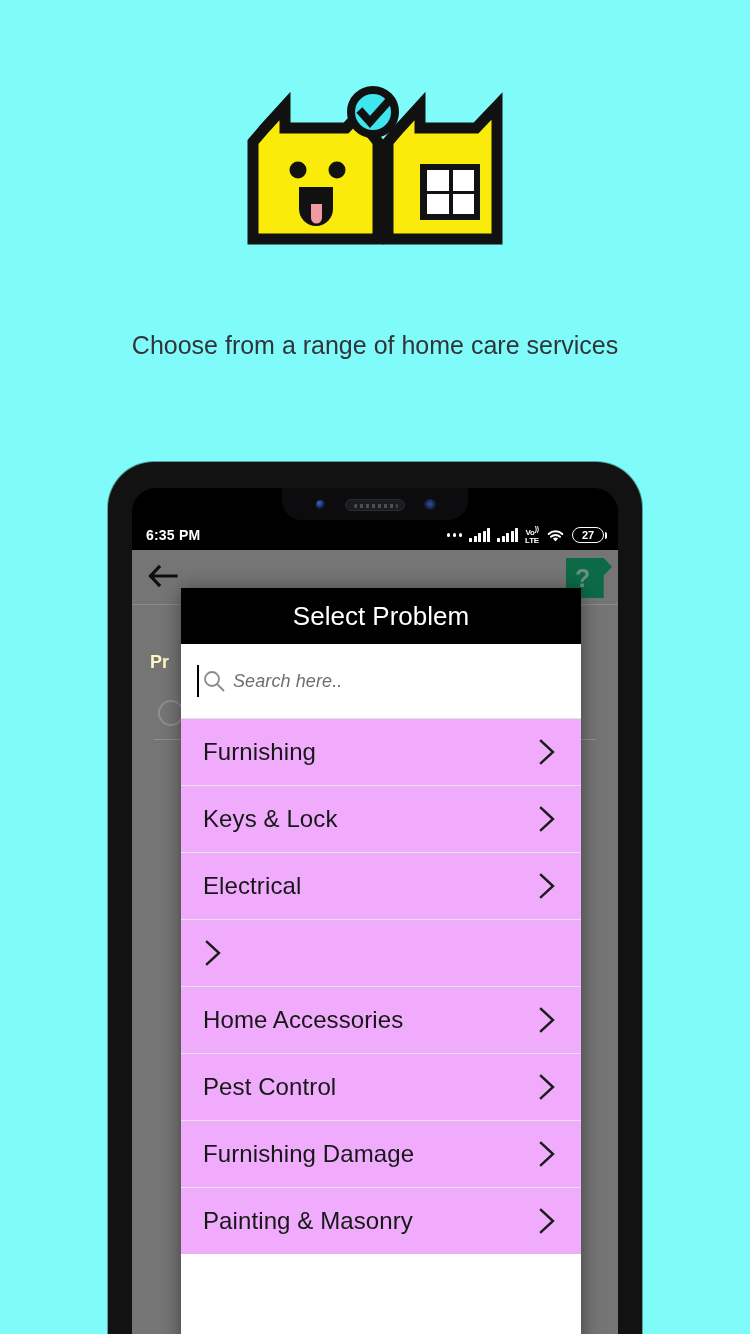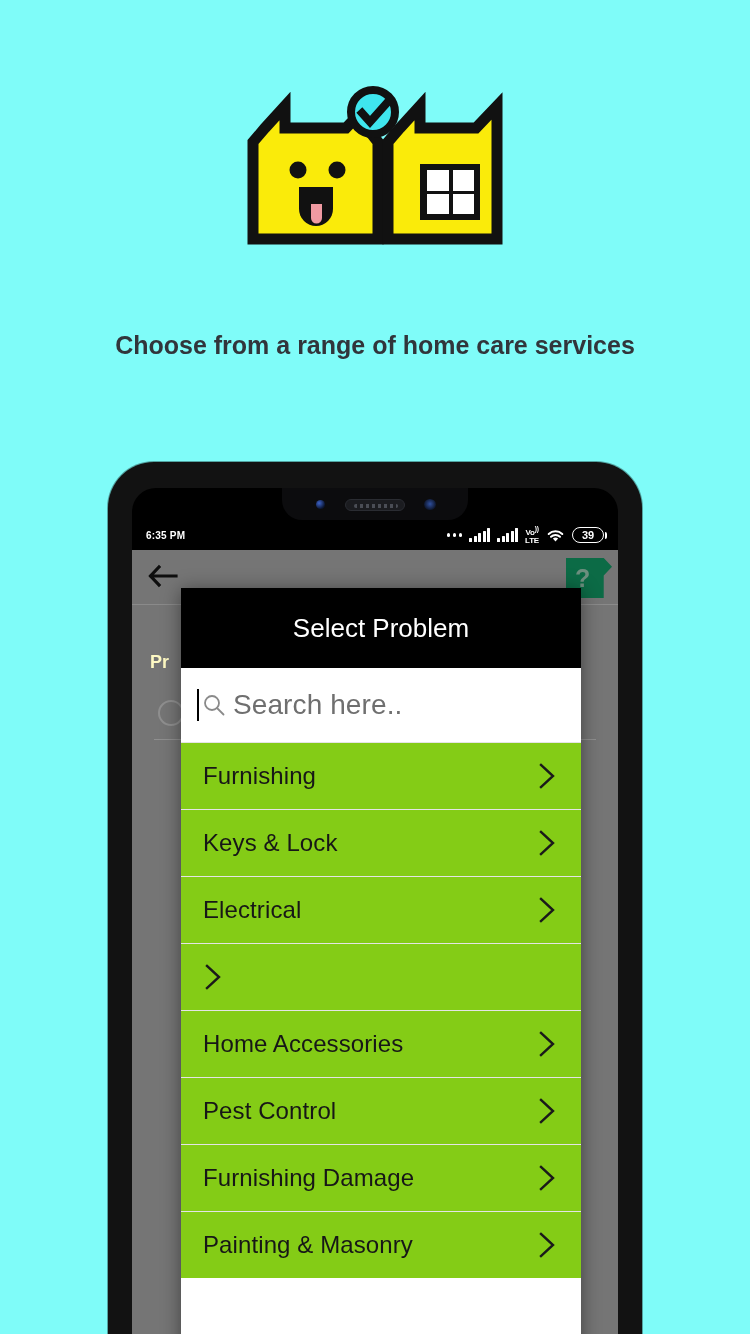--- a/index.html
+++ b/index.html
@@ -33,21 +33,21 @@
     font-weight: bold;
     letter-spacing: -0.5px;
     color: #292A2D;
   }
   .promo-sub {
     position: absolute;
     left: 0; right: 0;
     top: 331px;
     text-align: center;
     font-size: 25px;
-    font-weight: bold;
+    font-weight: normal;
     color: #31353B;
   }
 
   
   .phone {
     position: absolute;
     left: 108px;
     top: 462px;
     width: 534px;
     height: 900px;
@@ -108,21 +108,21 @@
     height: 30px;
     background: #000;
     display: flex;
     align-items: center;
     justify-content: space-between;
     padding: 0 14px;
     z-index: 5;
   }
   .statusbar .clock {
     color: #fff;
-    font-size: 10px;
+    font-size: 14px;
     font-weight: bold;
     letter-spacing: 0.2px;
   }
   .status-right {
     display: flex;
     align-items: center;
     gap: 7px;
   }
   .dots { display: flex; gap: 2.5px; align-items: center; }
   .dots span { width: 3.5px; height: 3.5px; border-radius: 50%; background: #fff; display: block; }
@@ -204,21 +204,21 @@
     width: 400px;
     bottom: -14px;
     background: #fff;
     z-index: 4;
     display: flex;
     flex-direction: column;
     overflow: hidden;
     box-shadow: 0 2px 18px rgba(0,0,0,0.45);
   }
   .dialog-header {
-    height: 80px;
+    height: 56px;
     background: #000;
     color: #fff;
     display: flex;
     align-items: center;
     justify-content: center;
     font-size: 26px;
     flex: 0 0 auto;
   }
   .search-row {
     height: 74px;
@@ -233,36 +233,37 @@
     height: 32px;
     background: #000;
     flex: 0 0 auto;
   }
   .search-icon {
     margin: 0 8px 0 4px;
     flex: 0 0 auto;
     display: block;
   }
   .search-placeholder {
-    font-size: 28px;
+    font-size: 18px;
     color: #6f6f6f;
     letter-spacing: 0.1px;
+    font-style: italic;
   }
   .list {
     flex: 1 1 auto;
     overflow: hidden;
   }
   .list-item {
     height: 67px;
     display: flex;
     align-items: center;
     justify-content: space-between;
     padding: 0 24px 0 22px;
     border-top: 1px solid #e4e4e4;
-    background: #84cc16;
+    background: #f0abfc;
   }
   .list-item .lbl {
     font-size: 24px;
     color: #171717;
     letter-spacing: 0.1px;
   }
   .chev { flex: 0 0 auto; display: block; }
 </style>
 </head>
 <body>
@@ -330,21 +331,21 @@
           <div class="volte">
             <div>Vo<sup>))</sup></div>
               <div>LTE</div>
           </div>
           <svg width="19" height="15" viewBox="0 0 19 15">
             <path d="M9.5 13.6 l2.6 -3.2 a4.2 4.2 0 0 0 -5.2 0 Z" fill="#fff"></path>
             <path d="M2.7 6.0 a10 10 0 0 1 13.6 0" fill="none" stroke="#fff" stroke-width="2" stroke-linecap="round"></path>
             <path d="M5.0 8.7 a6.6 6.6 0 0 1 9.0 0" fill="none" stroke="#fff" stroke-width="2" stroke-linecap="round"></path>
           </svg>
           <div class="battery">
-            <span>39</span>
+            <span>27</span>
           </div>
         </div>
       </div>
 
       <div class="app-bg">
         <div class="bg-appbar">
           <svg class="back-arrow" viewBox="0 0 30 26">
             <path d="M28 13 H3 M11 4 L2.5 13 L11 22" fill="none" stroke="#0e0e0e" stroke-width="3.2" stroke-linecap="square"></path>
           </svg>
           <div class="help-badge">

